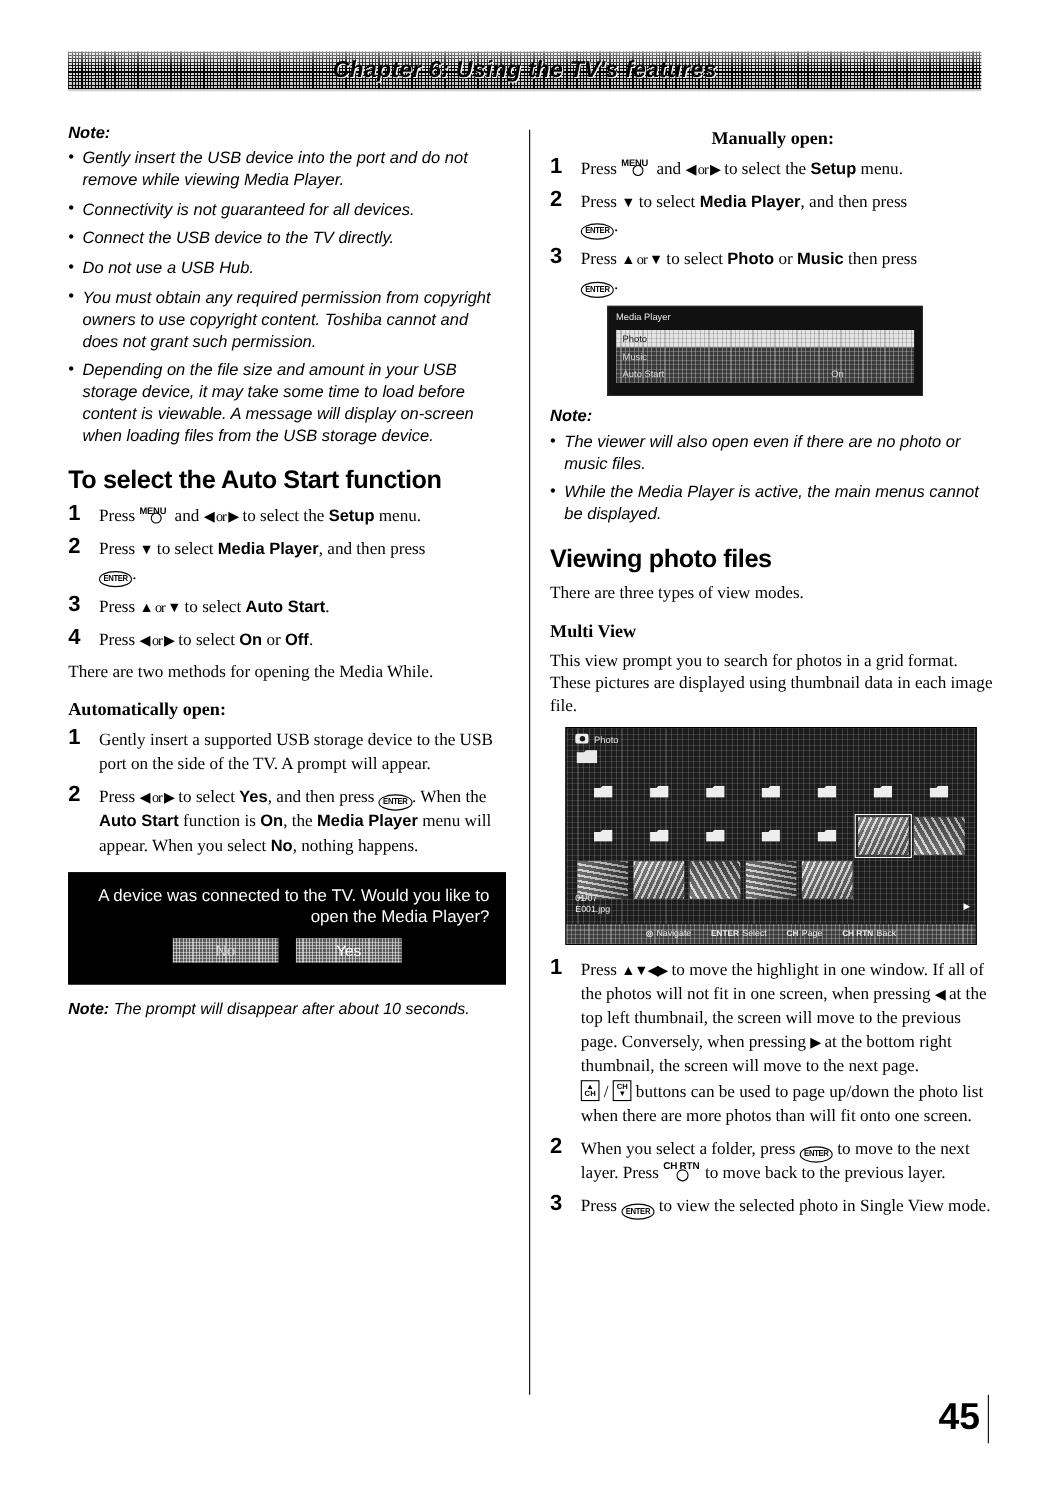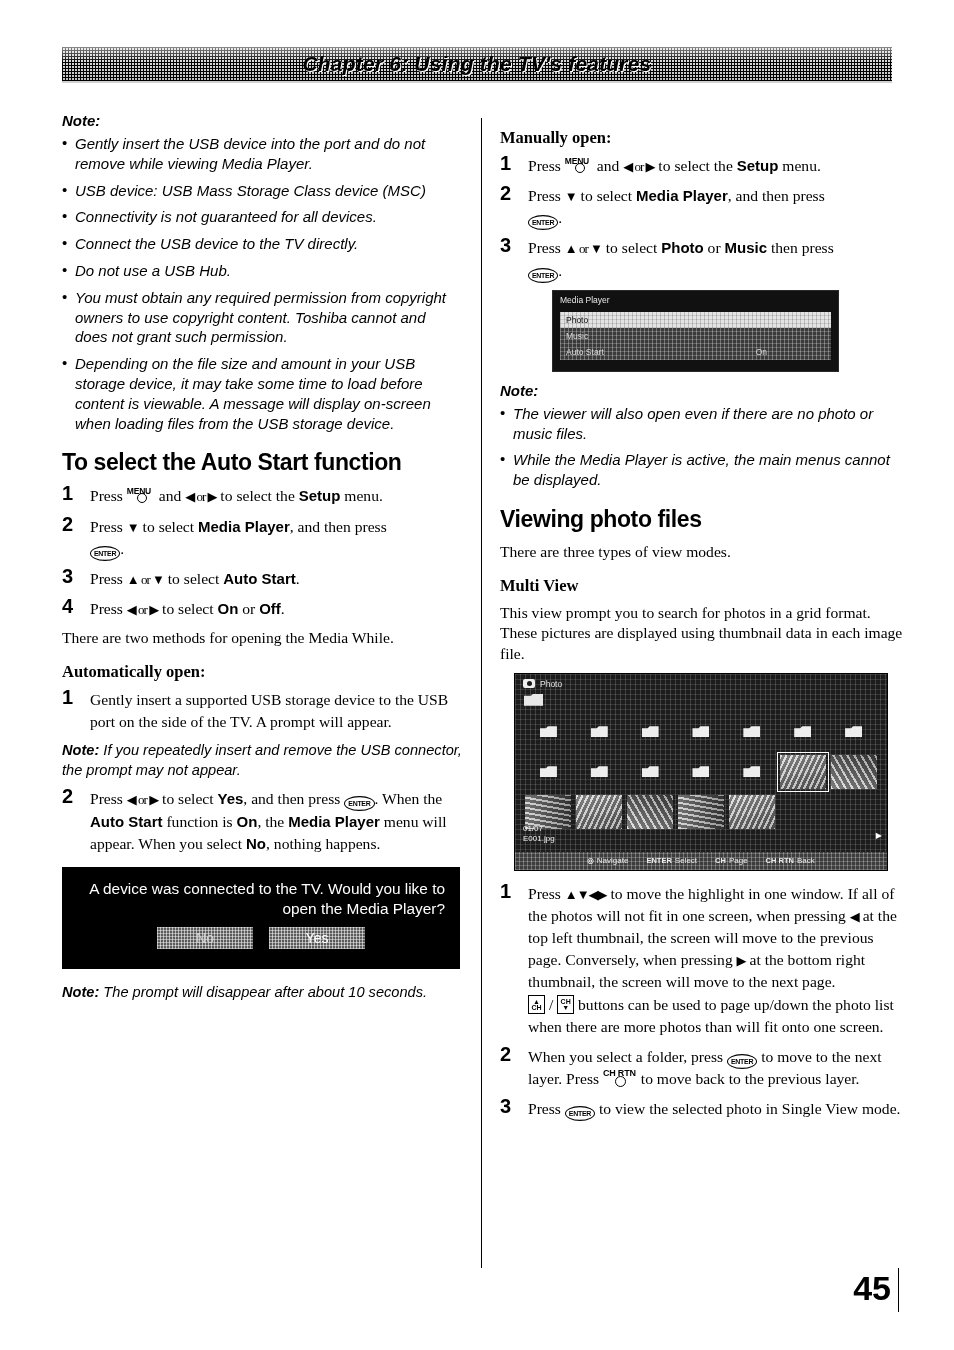--- a/index.html
+++ b/index.html
@@ -245,21 +245,20 @@
     <div class="chapter-title">Chapter 6: Using the TV's features</div>
   </div>
 
   <div class="divider"></div>
 
   <div class="col col-left">
 
     <div class="note-label">Note:</div>
     <ul class="bullets">
       <li>Gently insert the USB device into the port and do not remove while viewing Media Player.</li>
-      <li>USB device: USB Mass Storage Class device (MSC)</li>
       <li>Connectivity is not guaranteed for all devices.</li>
       <li>Connect the USB device to the TV directly.</li>
       <li>Do not use a USB Hub.</li>
       <li>You must obtain any required permission from copyright owners to use copyright content. Toshiba cannot and does not grant such permission.</li>
       <li>Depending on the file size and amount in your USB storage device, it may take some time to load before content is viewable. A message will display on-screen when loading files from the USB storage device.</li>
     </ul>
 
     <h2 class="head">To select the Auto Start function</h2>
 
     <div class="step">
@@ -284,41 +283,40 @@
 
     <p class="body">There are two methods for opening the Media While.</p>
 
     <h3 class="subhead">Automatically open:</h3>
 
     <div class="step">
       <span class="num">1</span>
       <span class="txt">Gently insert a supported USB storage device to the USB port on the side of the TV. A prompt will appear.</span>
     </div>
 
-    <p class="sans-ital" style="margin:8px 0 8px 0;"><b>Note:</b><span> If you repeatedly insert and remove the USB connector, the prompt may not appear.</span></p>
 
     <div class="step">
       <span class="num">2</span>
       <span class="txt"><span>Press </span><span class="arr">◀ or ▶</span><span> to select </span><span class="b">Yes</span><span>, and then press </span><span class="k-enter">ENTER</span>. <span>When the </span><span class="b">Auto Start</span><span> function is </span><span class="b">On</span><span>, the </span><span class="b">Media Player</span><span> menu will appear. When you select </span><span class="b">No</span><span>, nothing happens.</span></span>
     </div>
 
     <div class="prompt">
       <div class="ptext">A device was connected to the TV. Would you like to open the Media Player?</div>
       <div class="btns">
         <div class="btn dim">No</div>
         <div class="btn">Yes</div>
       </div>
     </div>
 
     <p class="sans-ital"><b>Note:</b><span> The prompt will disappear after about 10 seconds.</span></p>
   </div>
 
   <div class="col col-right">
 
-    <h3 class="subhead" style="margin-top:16px;">Manually open:</h3>
+    <h3 class="subhead" style="margin-top:4px;text-align:center;">Manually open:</h3>
 
     <div class="step">
       <span class="num">1</span>
       <span class="txt"><span>Press </span><span class="k-menu"><i>MENU</i><b></b></span><span> and </span><span class="arr">◀ or ▶</span><span> to select the </span><span class="b">Setup</span><span> menu.</span></span>
     </div>
 
     <div class="step">
       <span class="num">2</span>
       <span class="txt"><span>Press </span><span class="arr">▼</span><span> to select </span><span class="b">Media Player</span><span>, and then press </span><br><span class="k-enter">ENTER</span>.</span>
     </div>

